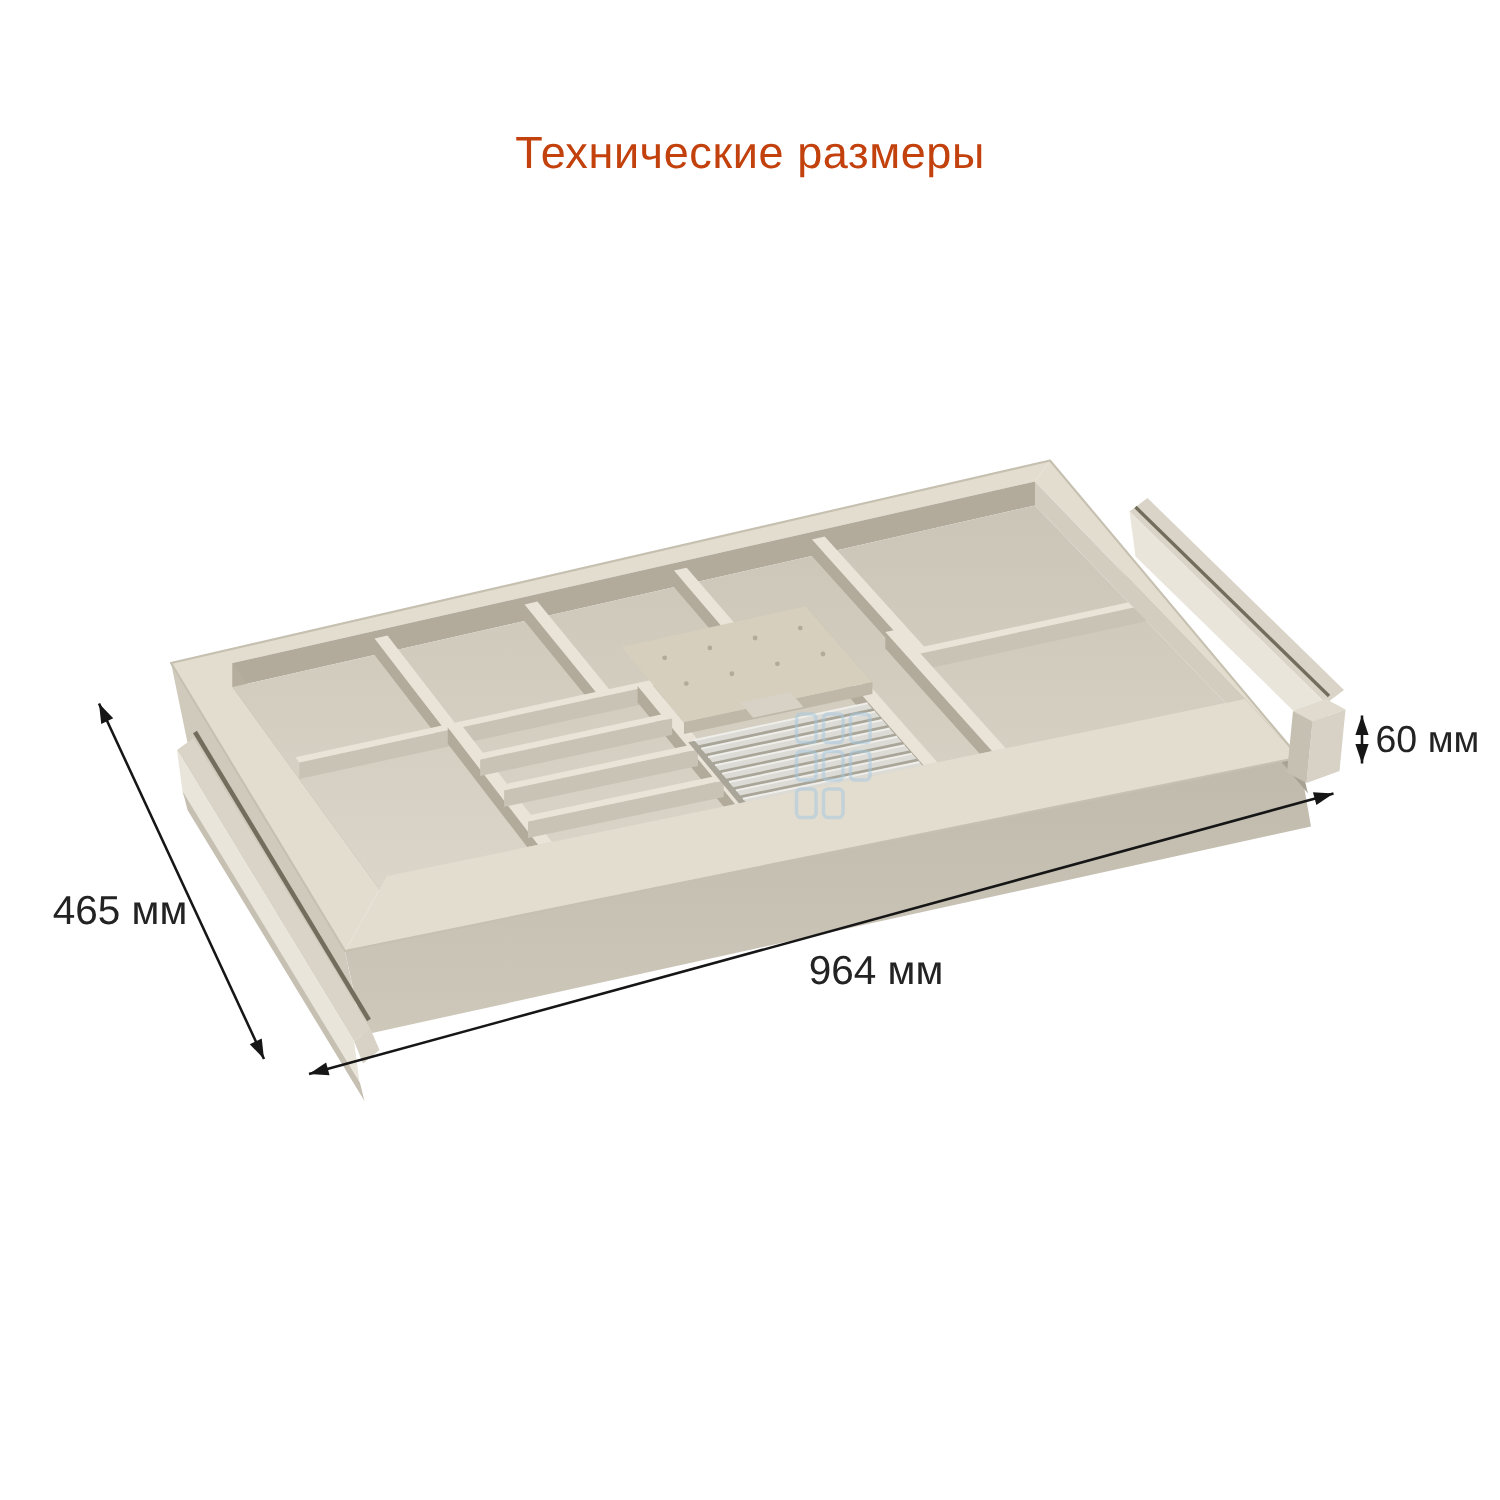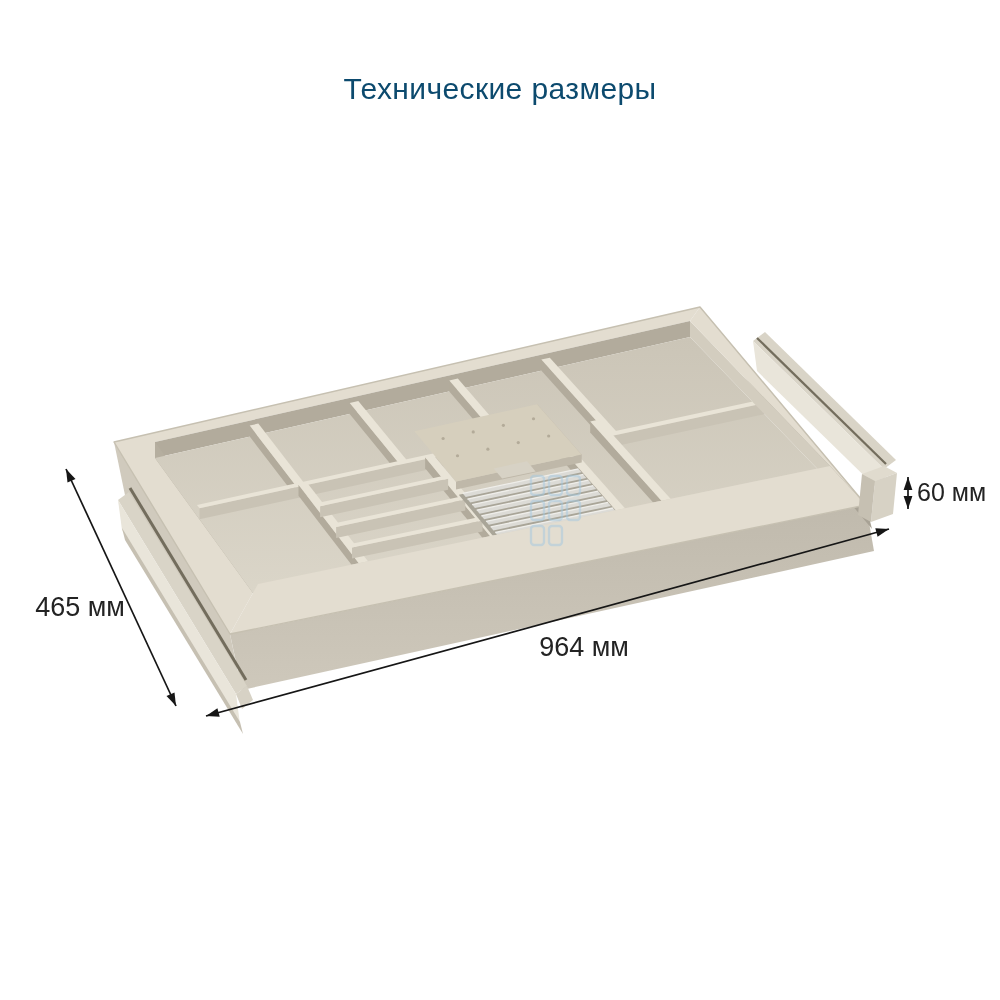--- a/index.html
+++ b/index.html
@@ -1,19 +1,19 @@
 <!DOCTYPE html>
 <html><head>
 <meta charset="utf-8">
 <style>
   html,body{margin:0;padding:0;background:#ffffff;}
   .stage{position:relative;width:1000px;height:1000px;background:#ffffff;overflow:hidden;
          font-family:"Liberation Sans", sans-serif;}
-  .title{position:absolute;top:72px;left:0;width:1000px;text-align:center;
-         font-size:30px;letter-spacing:.4px;color:#0c4a6e;font-weight:400;}
+  .title{position:absolute;top:86px;left:0;width:1000px;text-align:center;
+         font-size:30px;letter-spacing:.4px;color:#c2410c;font-weight:400;}
   svg{position:absolute;left:0;top:0;}
   text{font-family:"Liberation Sans", sans-serif;}
 </style>
 </head>
 <body>
 
 <div class="stage">
   <div class="title">Технические размеры</div>
 
   <svg id="scene" width="1000" height="1000" viewBox="0 0 1000 1000">

